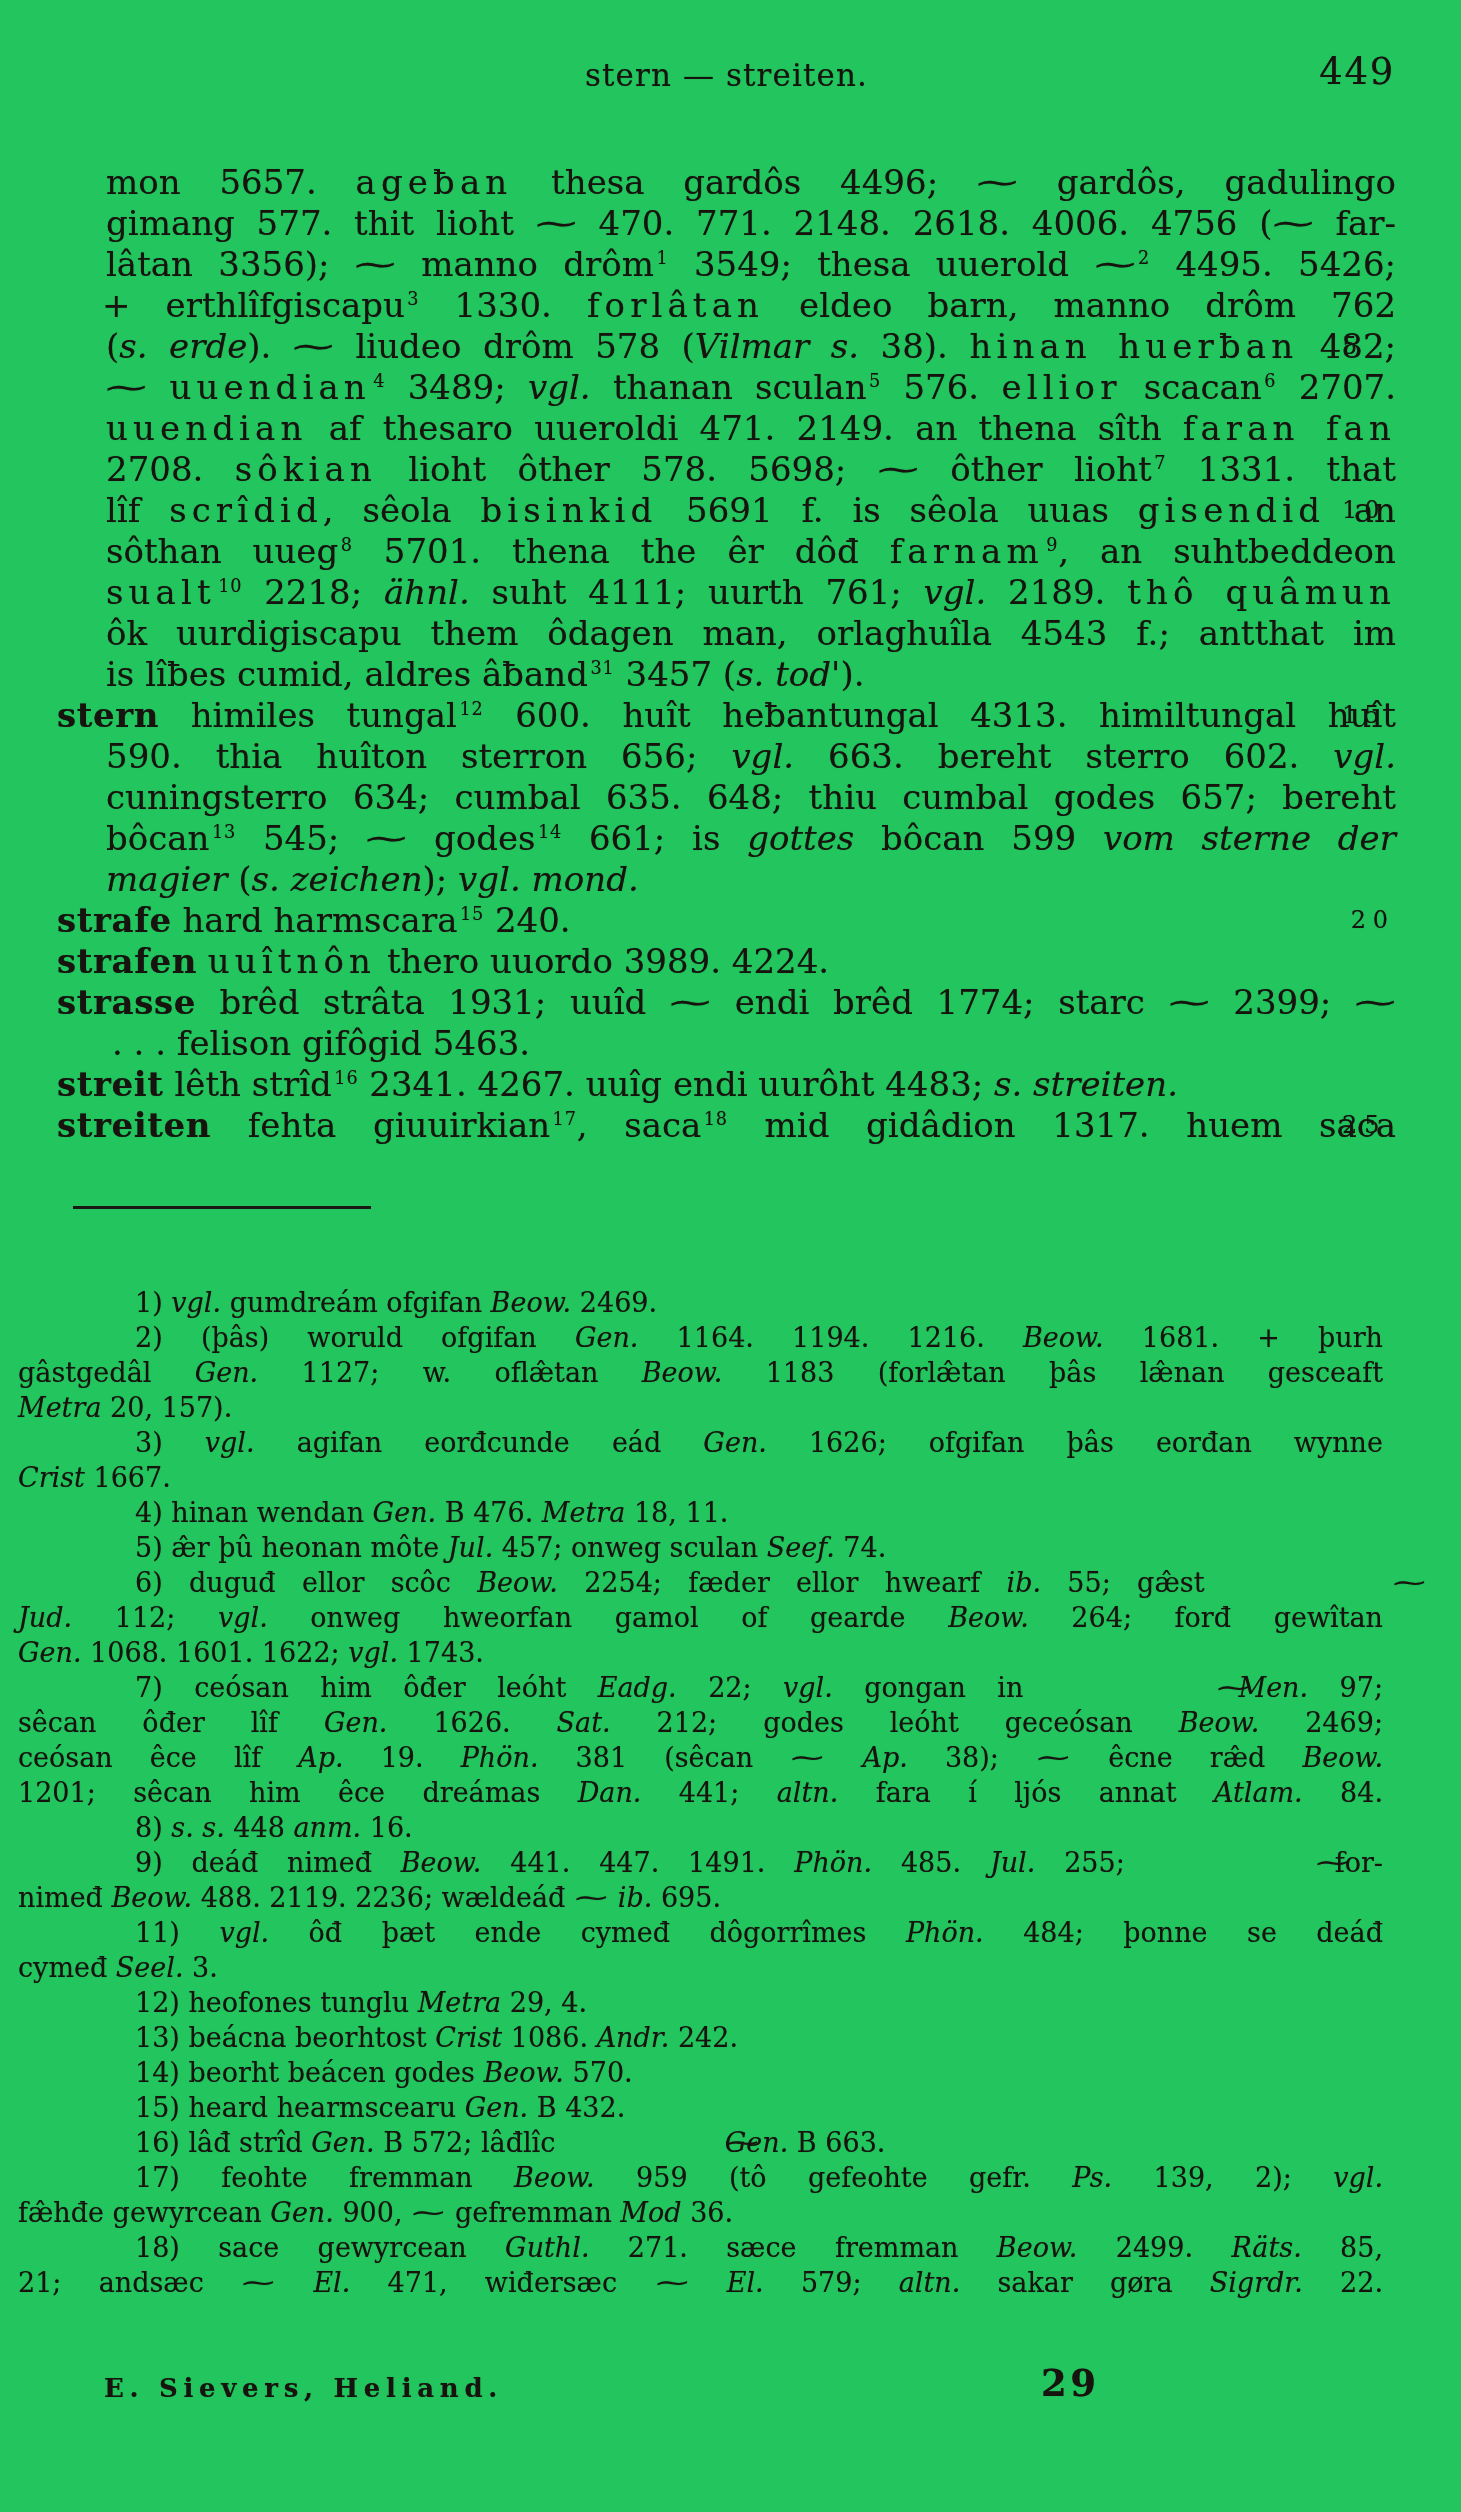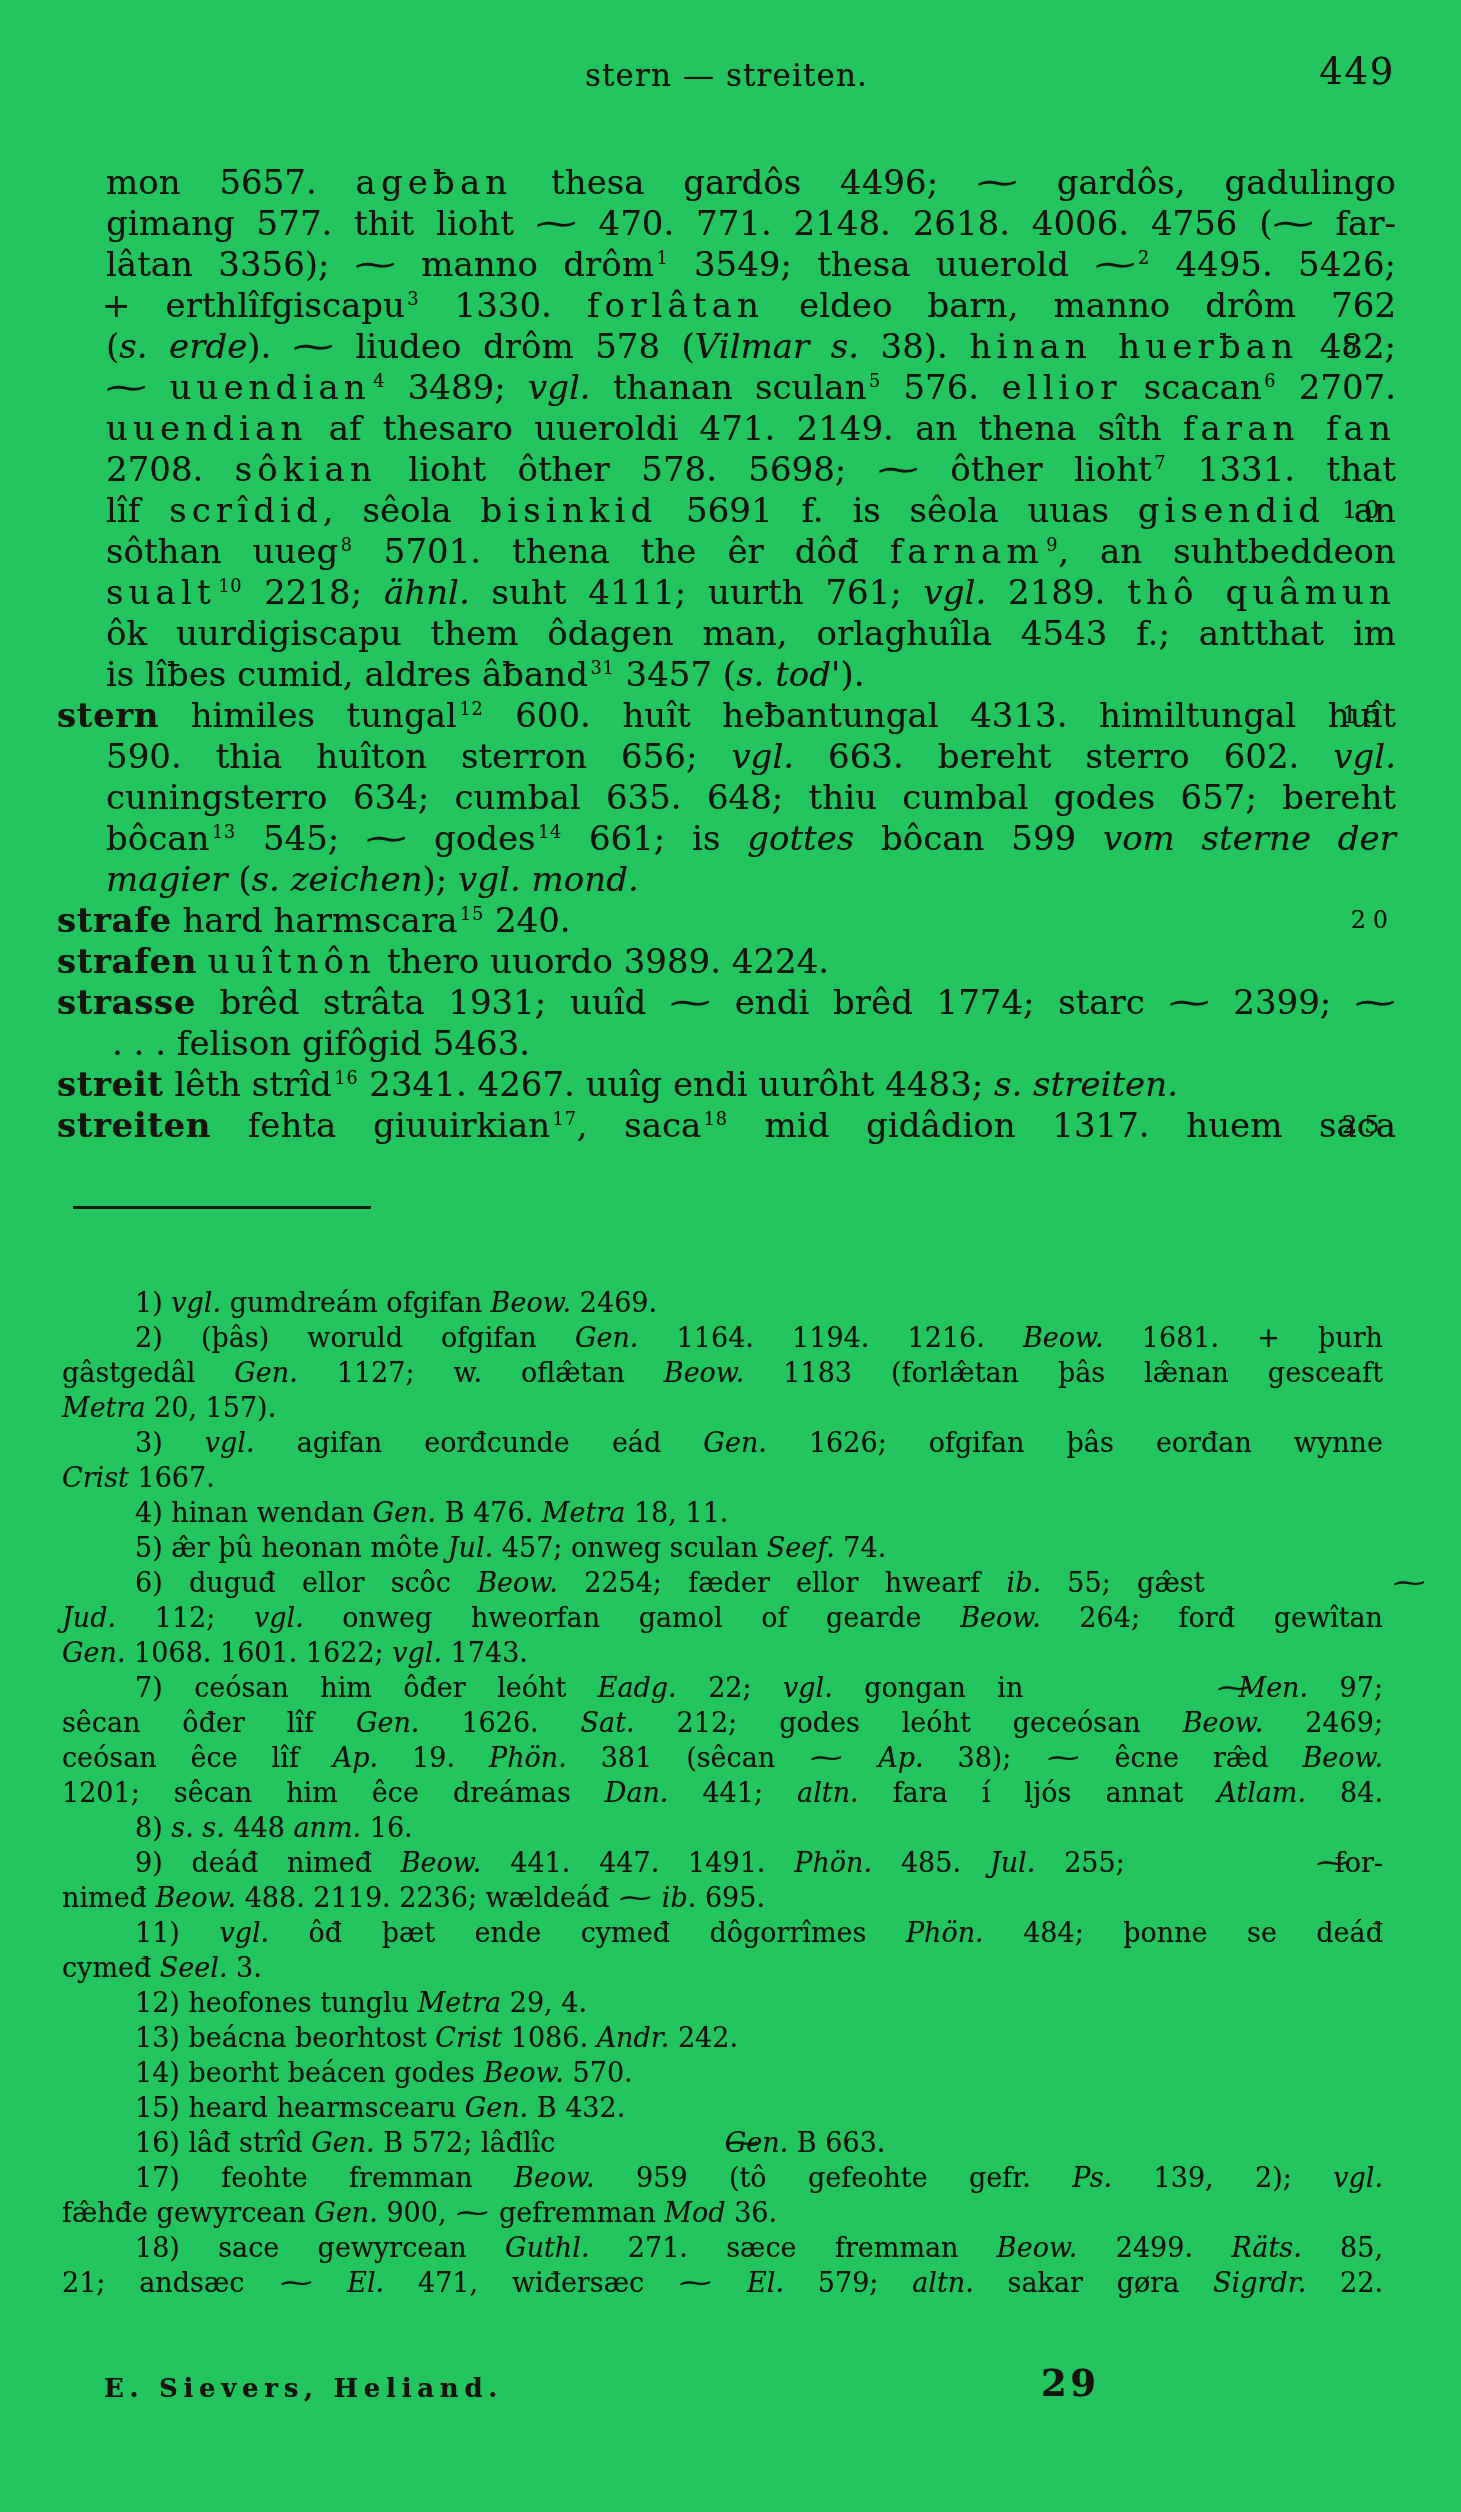--- a/index.html
+++ b/index.html
@@ -19,21 +19,21 @@
   
   .main{position:absolute;top:162px;left:57px;width:1339px;}
   .mline{position:relative;height:41px;line-height:41px;font-size:34px;white-space:normal;}
   .fnotes{position:absolute;top:1285px;left:18px;width:1365px;}
   .fline{position:relative;height:35px;line-height:35px;font-size:27px;}
   .cont{padding-left:49px;}
   .plus{padding-left:45px;}
   .dots{padding-left:55px;}
   .head{padding-left:0;}
   .first{text-indent:117px;}
-  .fcont{text-indent:0;margin-left:44px;}
+  .fcont{text-indent:0;}
   .just{text-align:justify;text-align-last:justify;}
   .it{font-style:italic;}
   .bd{font-weight:700;letter-spacing:0.6px;}
   .sp{letter-spacing:.15em;}
   .sup{vertical-align:super;font-size:.52em;margin-left:.14em;letter-spacing:.05em;line-height:0;}
   .sym{display:inline-block;transform:scaleX(1.75) scaleY(.92);margin:0 6.3px;}
   .mn{position:absolute;left:1285px;width:53px;text-align:right;
       font-size:24px;letter-spacing:6.9px;line-height:41px;text-indent:0;}
   
   .fn-rule{position:absolute;top:1206px;left:73px;width:298px;height:3.4px;background:#1b1712;}

